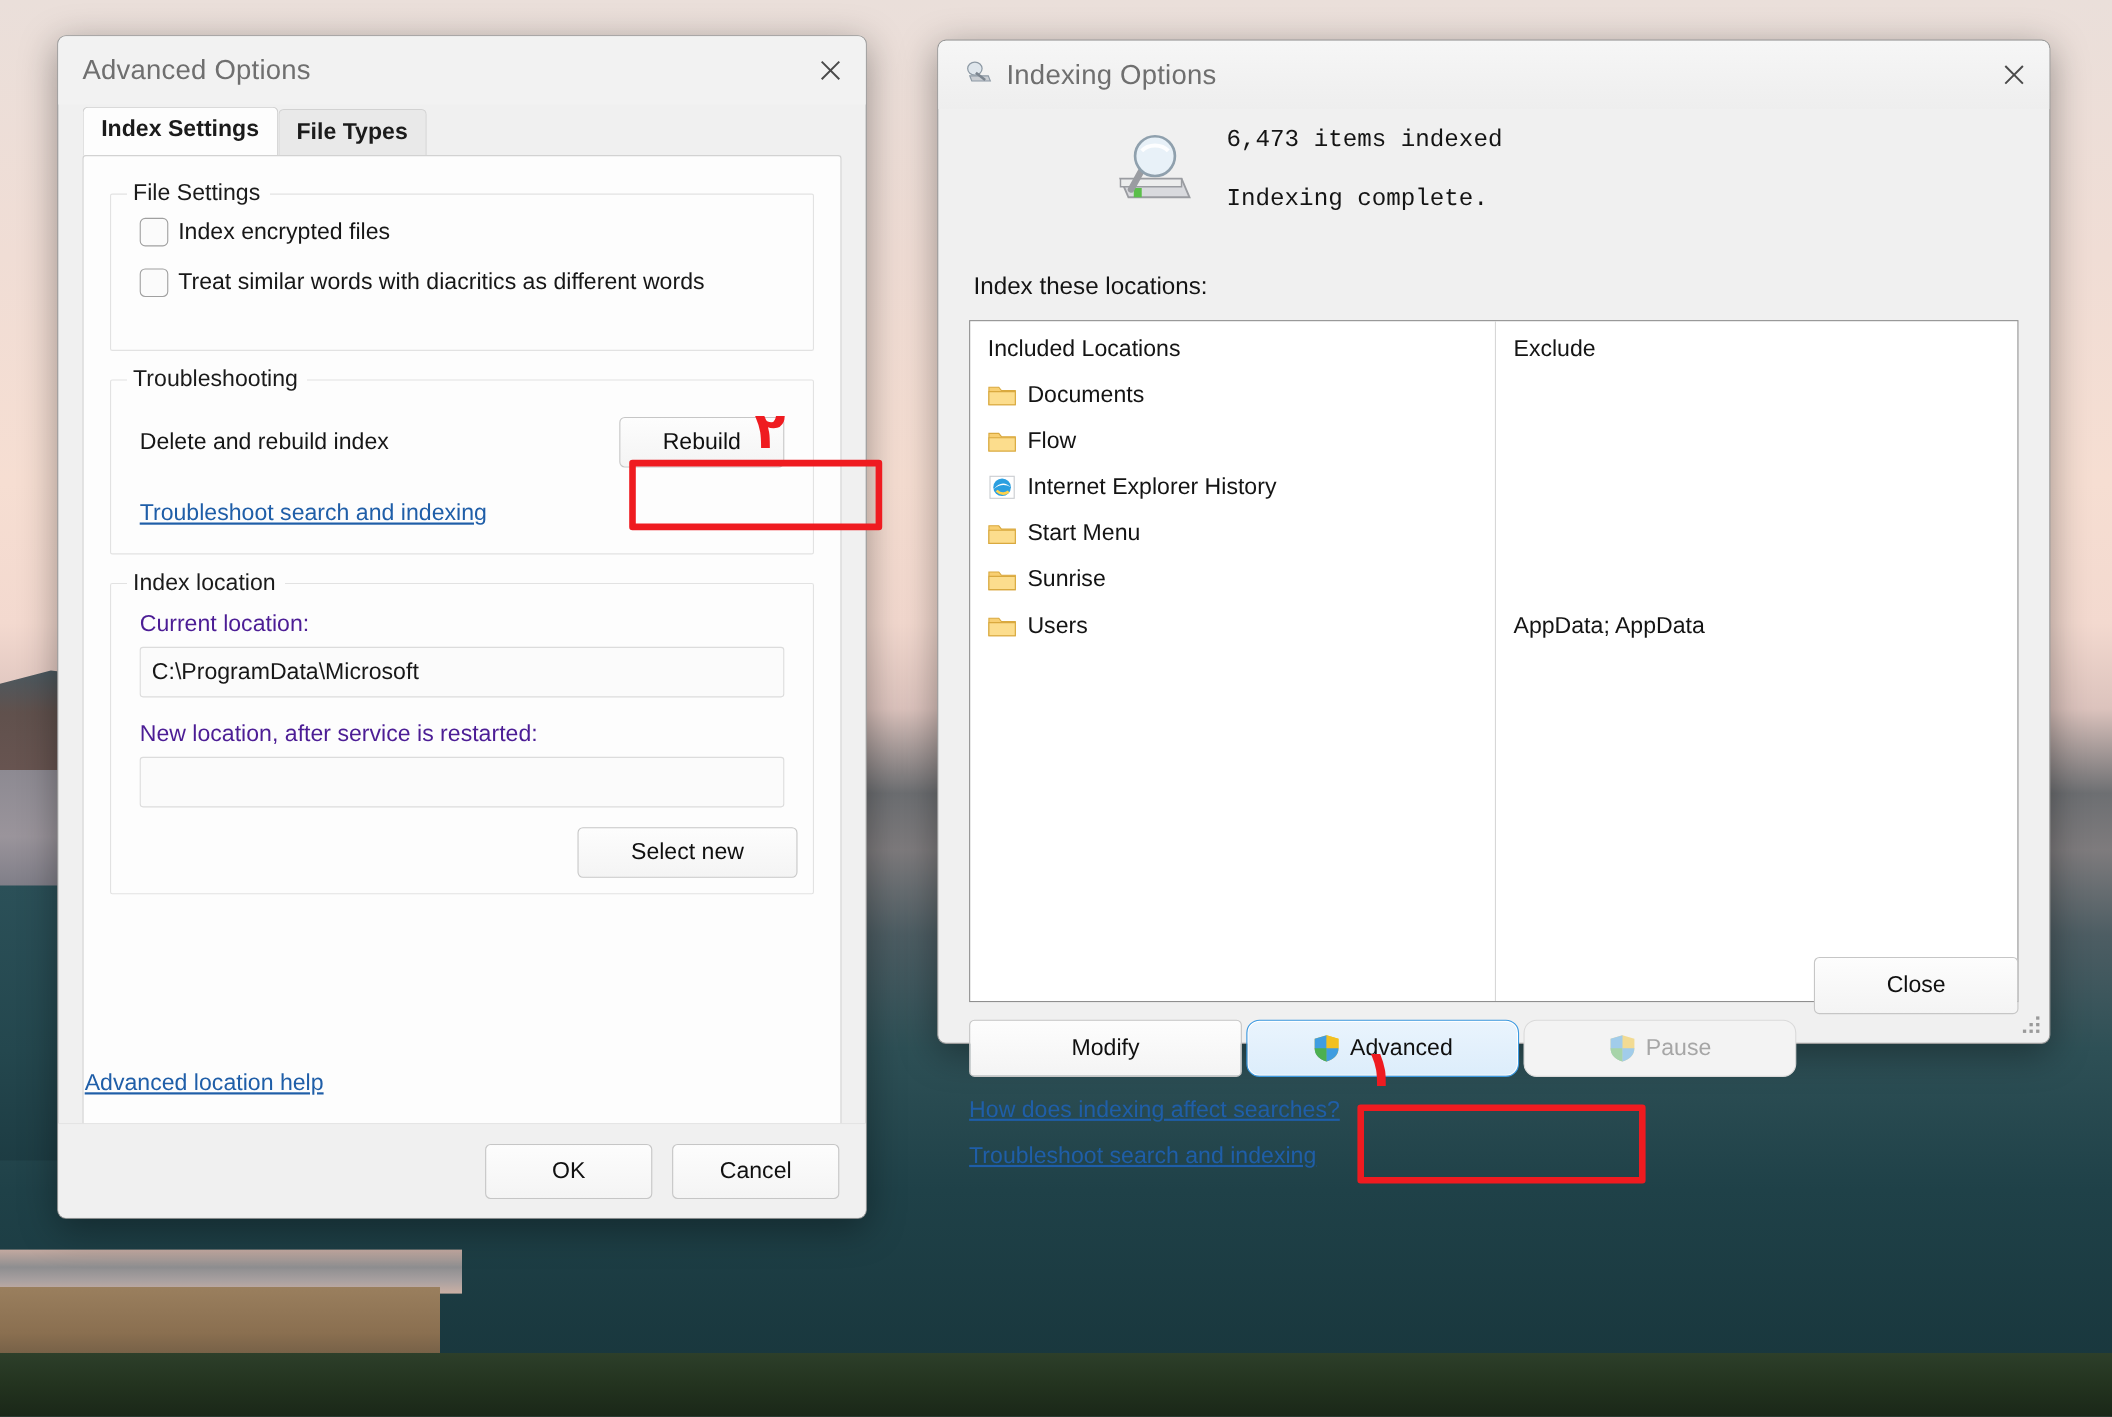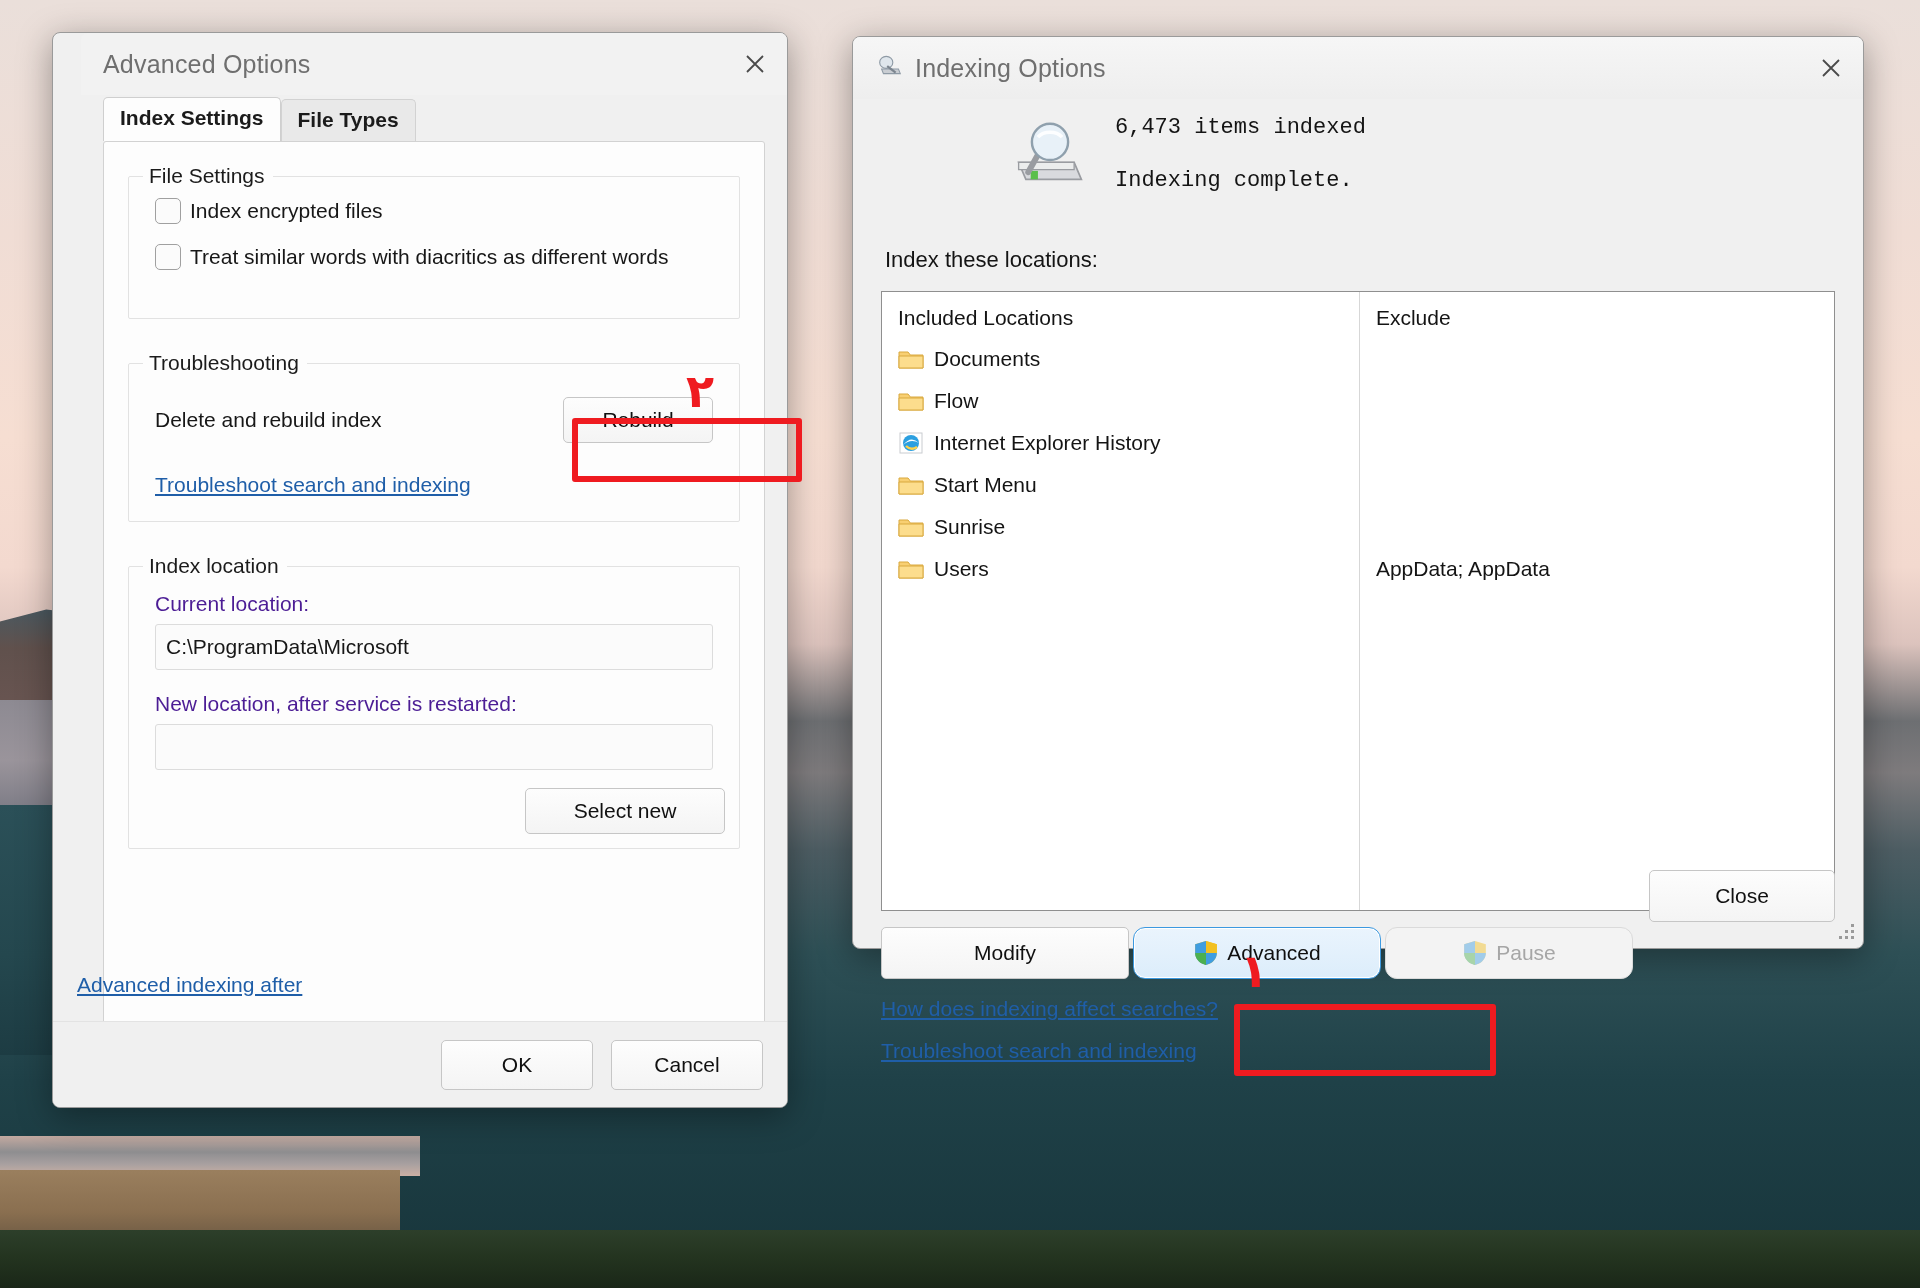--- a/index.html
+++ b/index.html
@@ -81,21 +81,21 @@
     position: absolute;
     top: 0; right: 0;
     width: 64px; height: 62px;
     display: flex; align-items: center; justify-content: center;
     border-top-right-radius: 7px;
     cursor: pointer;
   }
   .close-x svg { width: 24px; height: 24px; }
 
   
-  #adv-window { left: 52px; top: 32px; width: 736px; height: 1076px; padding-left: 28px; }
+  #adv-window { left: 52px; top: 32px; width: 736px; height: 1076px; }
   #adv-window .titlebar { background: #f2f2f2; }
 
   .tabstrip {
     position: relative;
     margin: 6px 0 0 22px;
     height: 40px;
     display: flex;
     align-items: flex-end;
   }
   .tab {
@@ -124,21 +124,21 @@
     border-radius: 3px;
     height: 890px;
     position: relative;
     padding: 22px 24px 0 24px;
   }
 
   fieldset.group {
     border: 1px solid #e2e2e2;
     border-radius: 2px;
     padding: 0 14px 14px 14px;
-    margin-bottom: 32px;
+    margin-bottom: 14px;
   }
   fieldset.group > legend {
     font-size: 21px;
     color: #1b1b1b;
     padding: 0 8px 0 6px;
   }
 
   .checkrow {
     display: flex;
     align-items: center;
@@ -395,21 +395,21 @@
         <input class="textfield" type="text" value="" style="">
       </div>
 
       <div class="right-align">
         <button class="btn" style="min-width:200px">Select new</button>
       </div>
     </fieldset>
   </div>
 
   <div class="help-link-wrap">
-    <span class="wlink">Advanced indexing after</span>
+    <span class="wlink">Advanced location help</span>
   </div>
 
   <div class="dlg-footer">
     <button class="btn">OK</button>
     <button class="btn">Cancel</button>
   </div>
 </div>
 
 <div class="window" id="idx-window">
 

